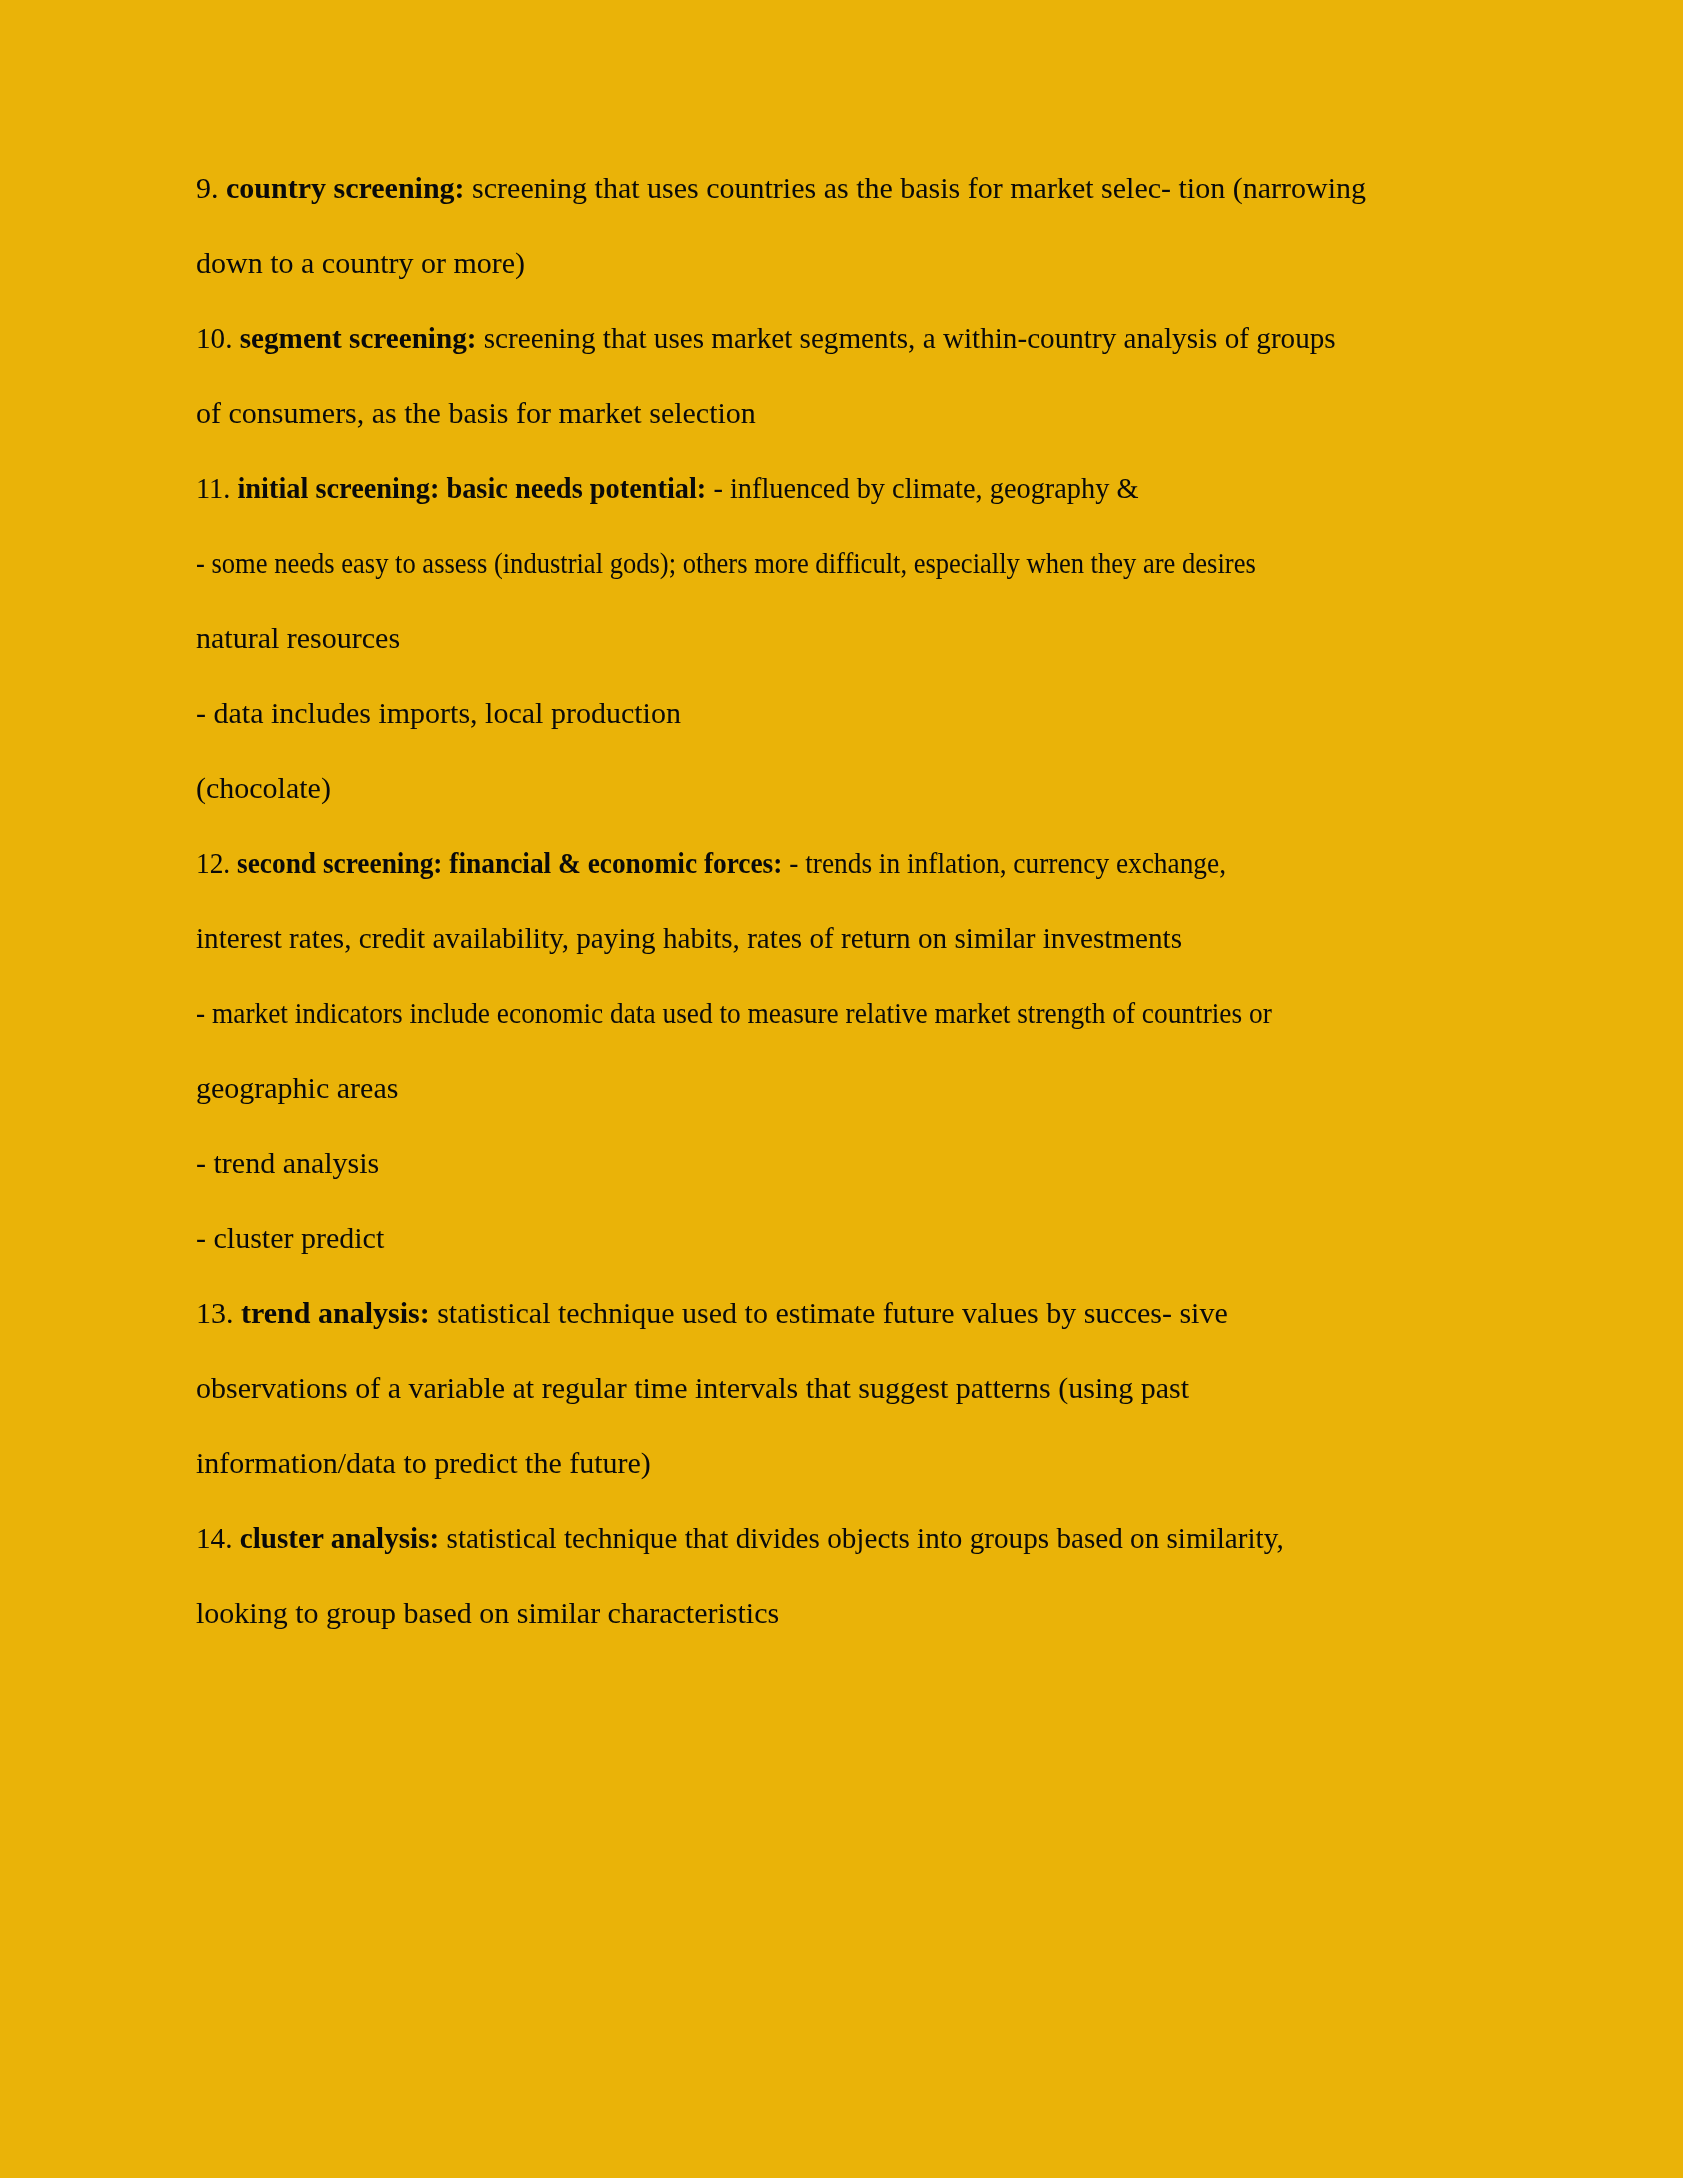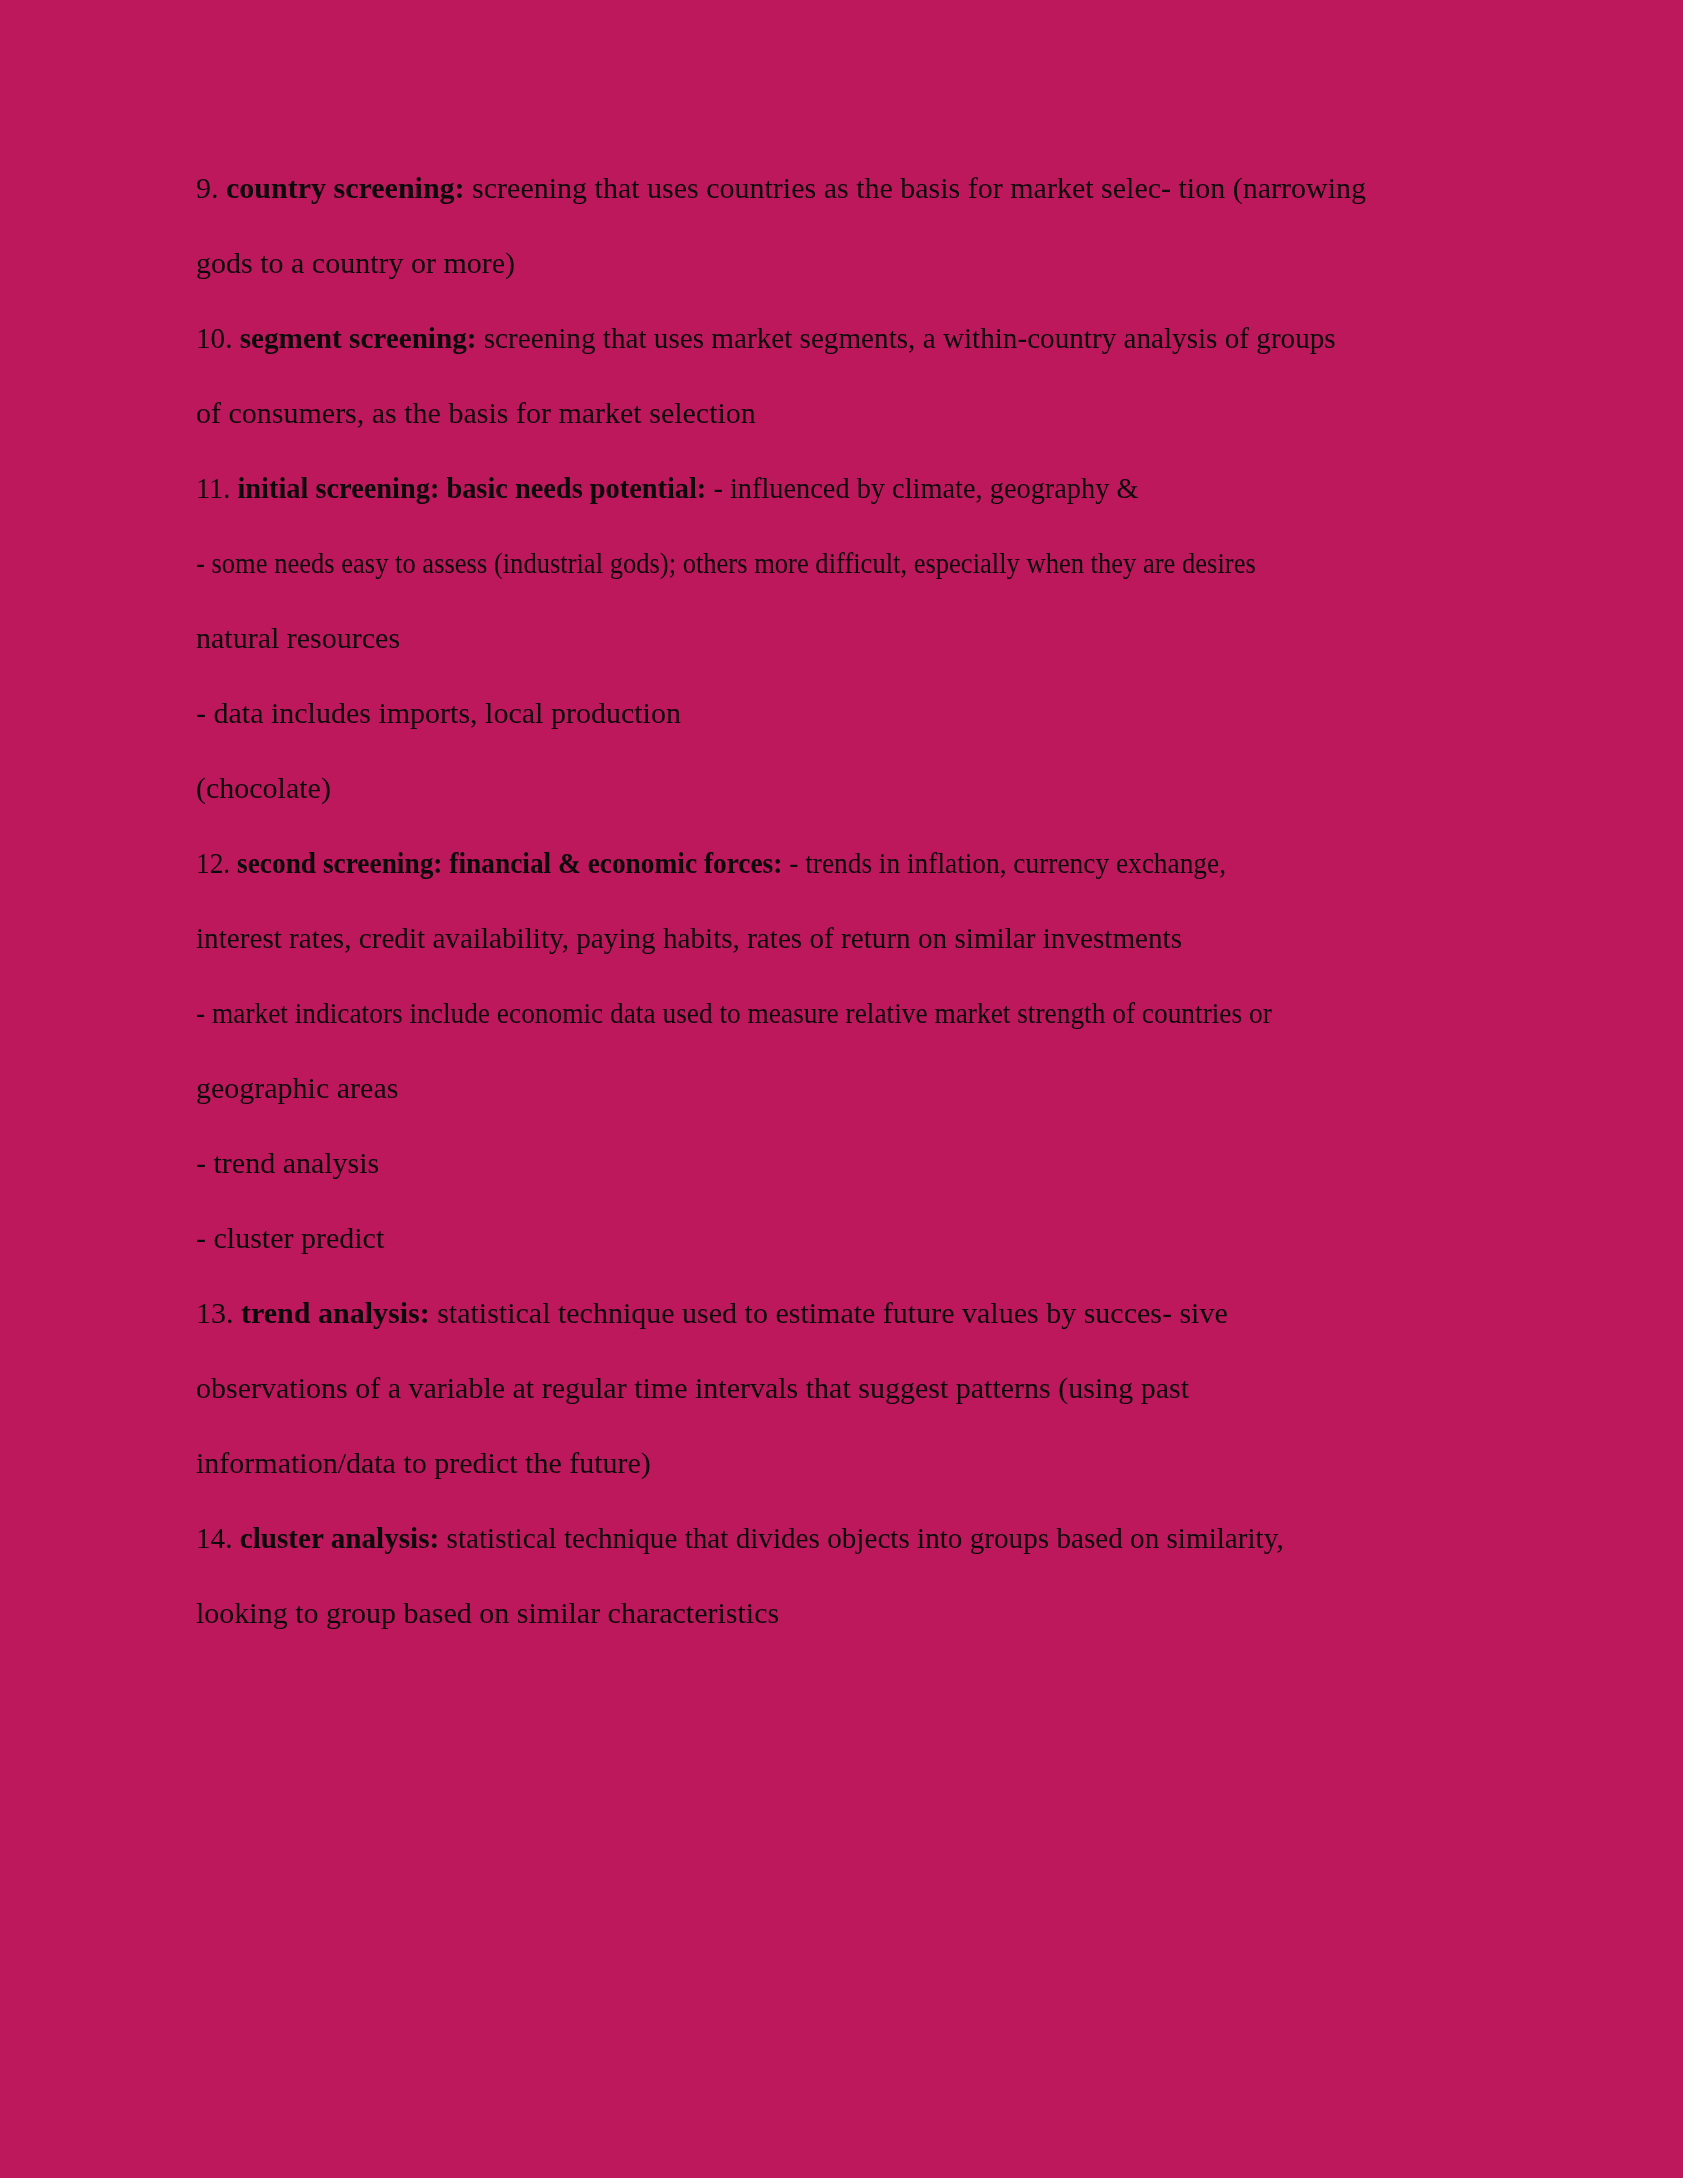--- a/index.html
+++ b/index.html
@@ -6,21 +6,21 @@
   html, body {
     margin: 0;
     padding: 0;
     background: #ffffff;
   }
 
   .page {
     position: relative;
     width: 1683px;
     height: 2178px;
-    background: #be185d;
+    background: #eab308;
     margin: 0 auto;
     overflow: hidden;
     box-sizing: border-box;
   }
 
   .doc-body {
     position: absolute;
     left: 196px;
     top: 150px;
     width: 1307px;
@@ -50,21 +50,21 @@
   .sq-88  { display: inline-block; transform: scaleX(0.885); transform-origin: left center; }
 
   .ln-inner { display: inline-block; transform-origin: left center; }
 </style>
 </head>
 <body>
 
 <div class="page">
   <div class="doc-body" id="doc-body">
       <div class="ln"><span class="ln-inner sq-100"><span>9.</span> <b class="term">country screening:</b><span> screening that uses countries as the basis for market selec- tion (narrowing</span></span></div>
-      <div class="ln"><span class="ln-inner sq-100"><span>gods to a country or more)</span></span></div>
+      <div class="ln"><span class="ln-inner sq-100"><span>down to a country or more)</span></span></div>
       <div class="ln"><span class="ln-inner sq-97"><span>10.</span> <b class="term">segment screening:</b><span> screening that uses market segments, a within-country analysis of groups</span></span></div>
       <div class="ln"><span class="ln-inner sq-100"><span>of consumers, as the basis for market selection</span></span></div>
       <div class="ln"><span class="ln-inner sq-94"><span>11.</span> <b class="term">initial screening: basic needs potential:</b><span> - influenced by climate, geography &amp;</span></span></div>
       <div class="ln"><span class="ln-inner sq-88"><span>- some needs easy to assess (industrial gods); others more difficult, especially when they are desires</span></span></div>
       <div class="ln"><span class="ln-inner sq-100"><span>natural resources</span></span></div>
       <div class="ln"><span class="ln-inner sq-100"><span>- data includes imports, local production</span></span></div>
       <div class="ln"><span class="ln-inner sq-100"><span>(chocolate)</span></span></div>
       <div class="ln"><span class="ln-inner sq-91"><span>12.</span> <b class="term">second screening: financial &amp; economic forces:</b><span> - trends in inflation, currency exchange,</span></span></div>
       <div class="ln"><span class="ln-inner sq-97"><span>interest rates, credit availability, paying habits, rates of return on similar investments</span></span></div>
       <div class="ln"><span class="ln-inner sq-91"><span>- market indicators include economic data used to measure relative market strength of countries or</span></span></div>

